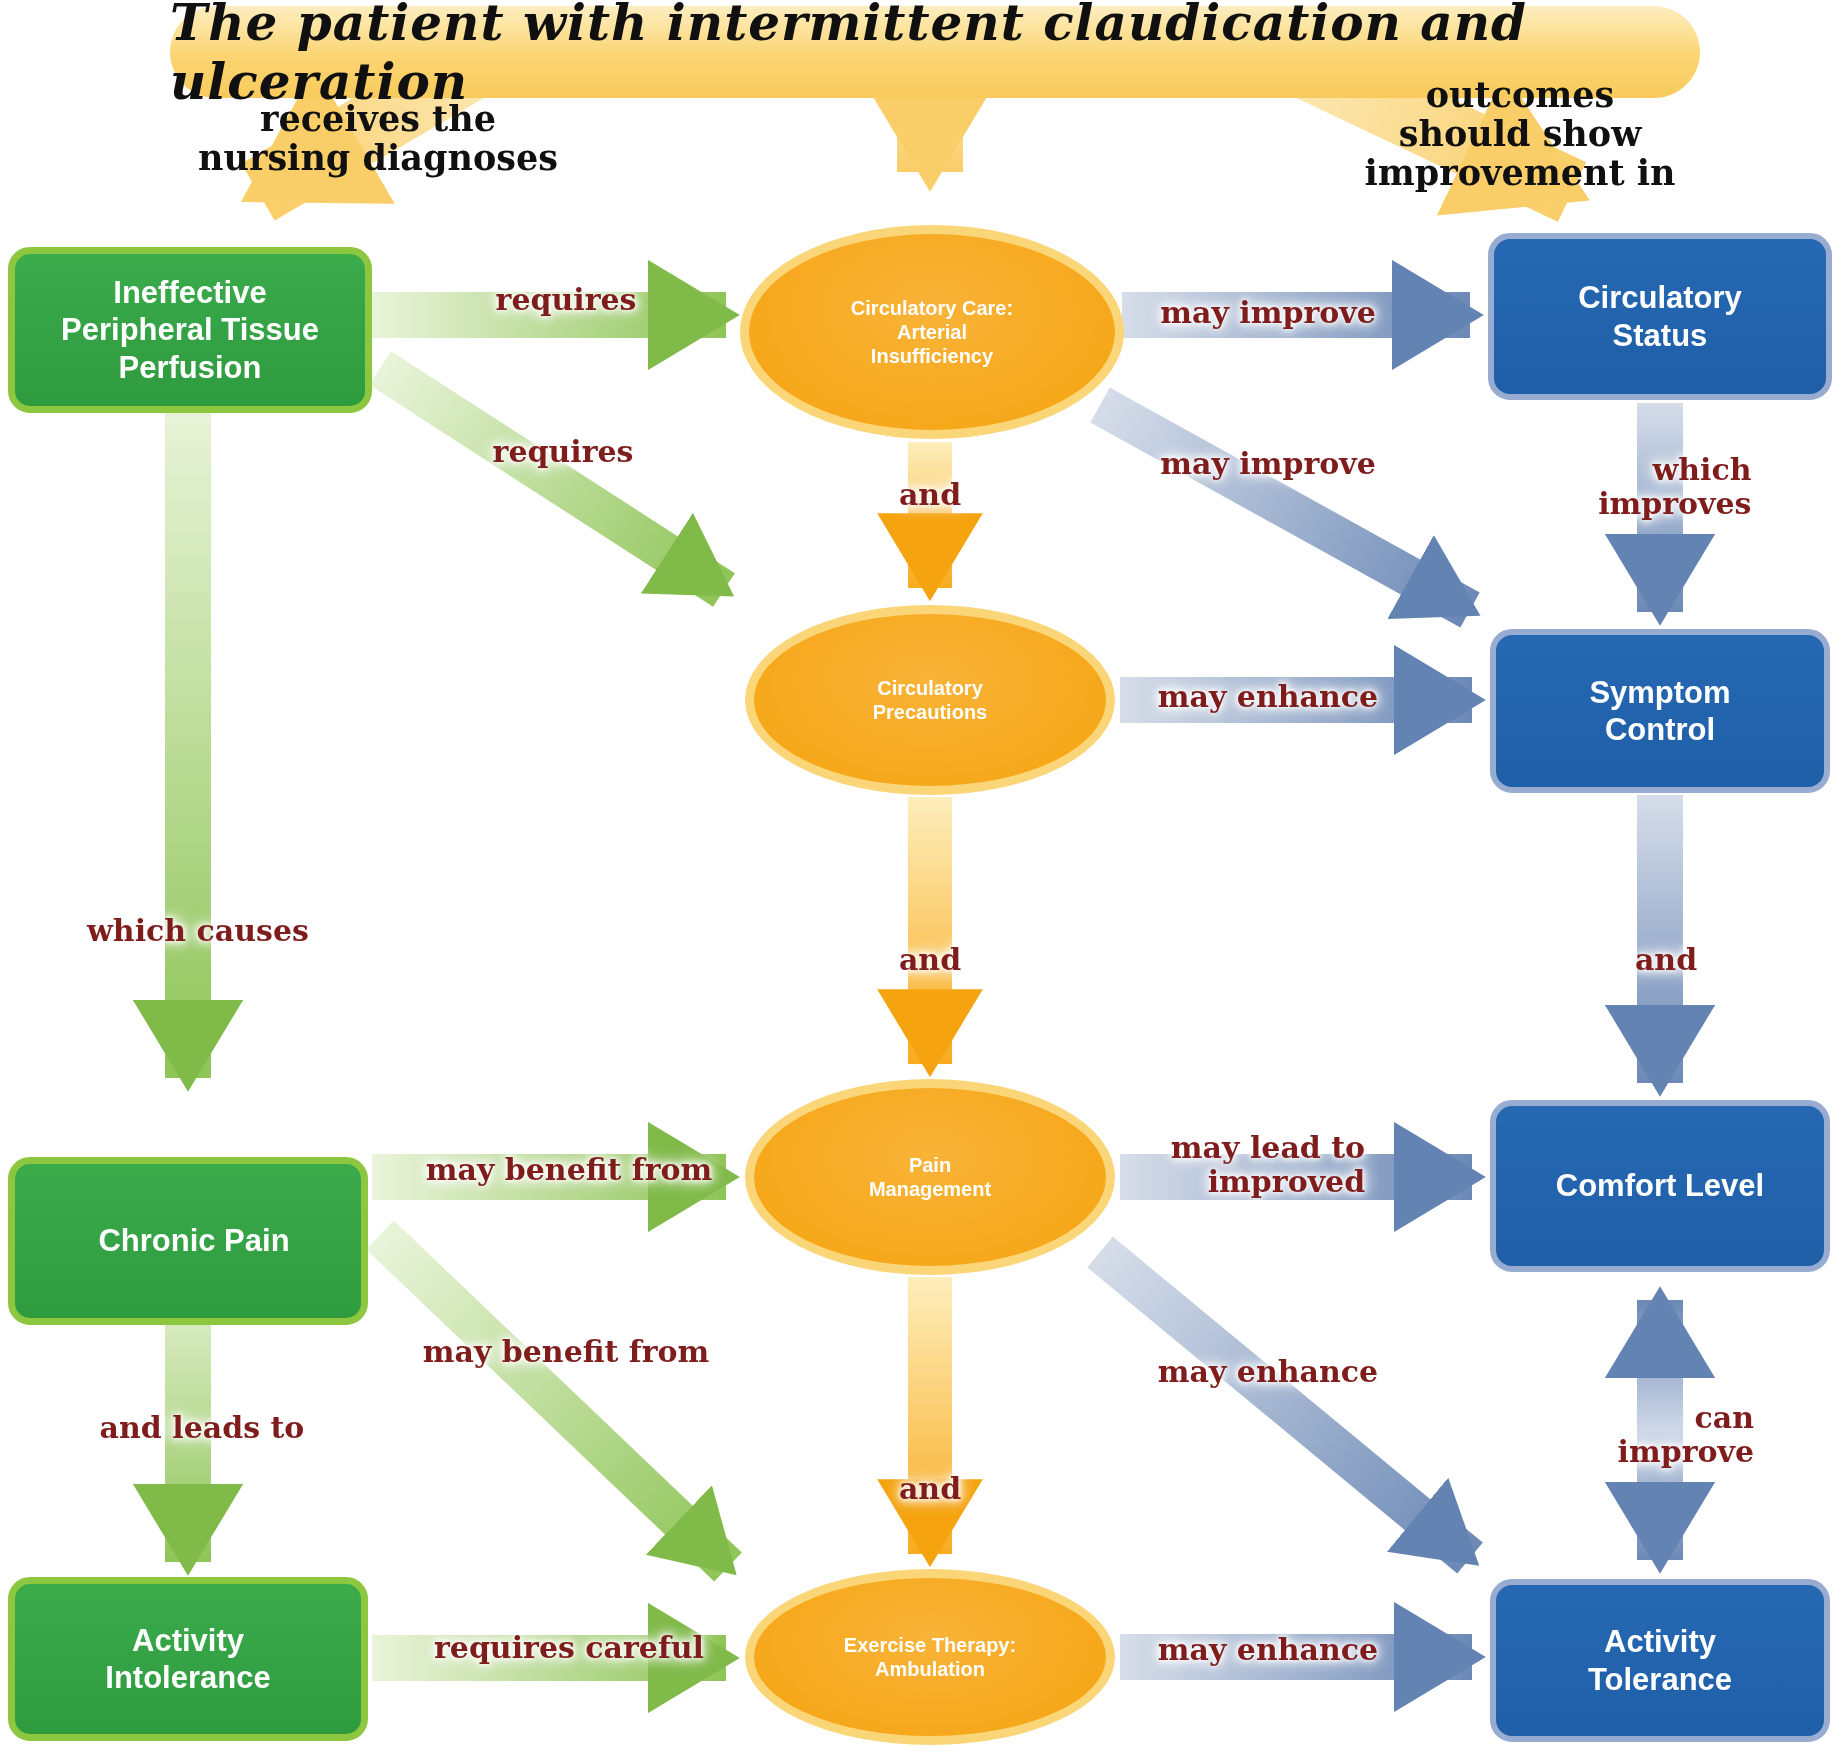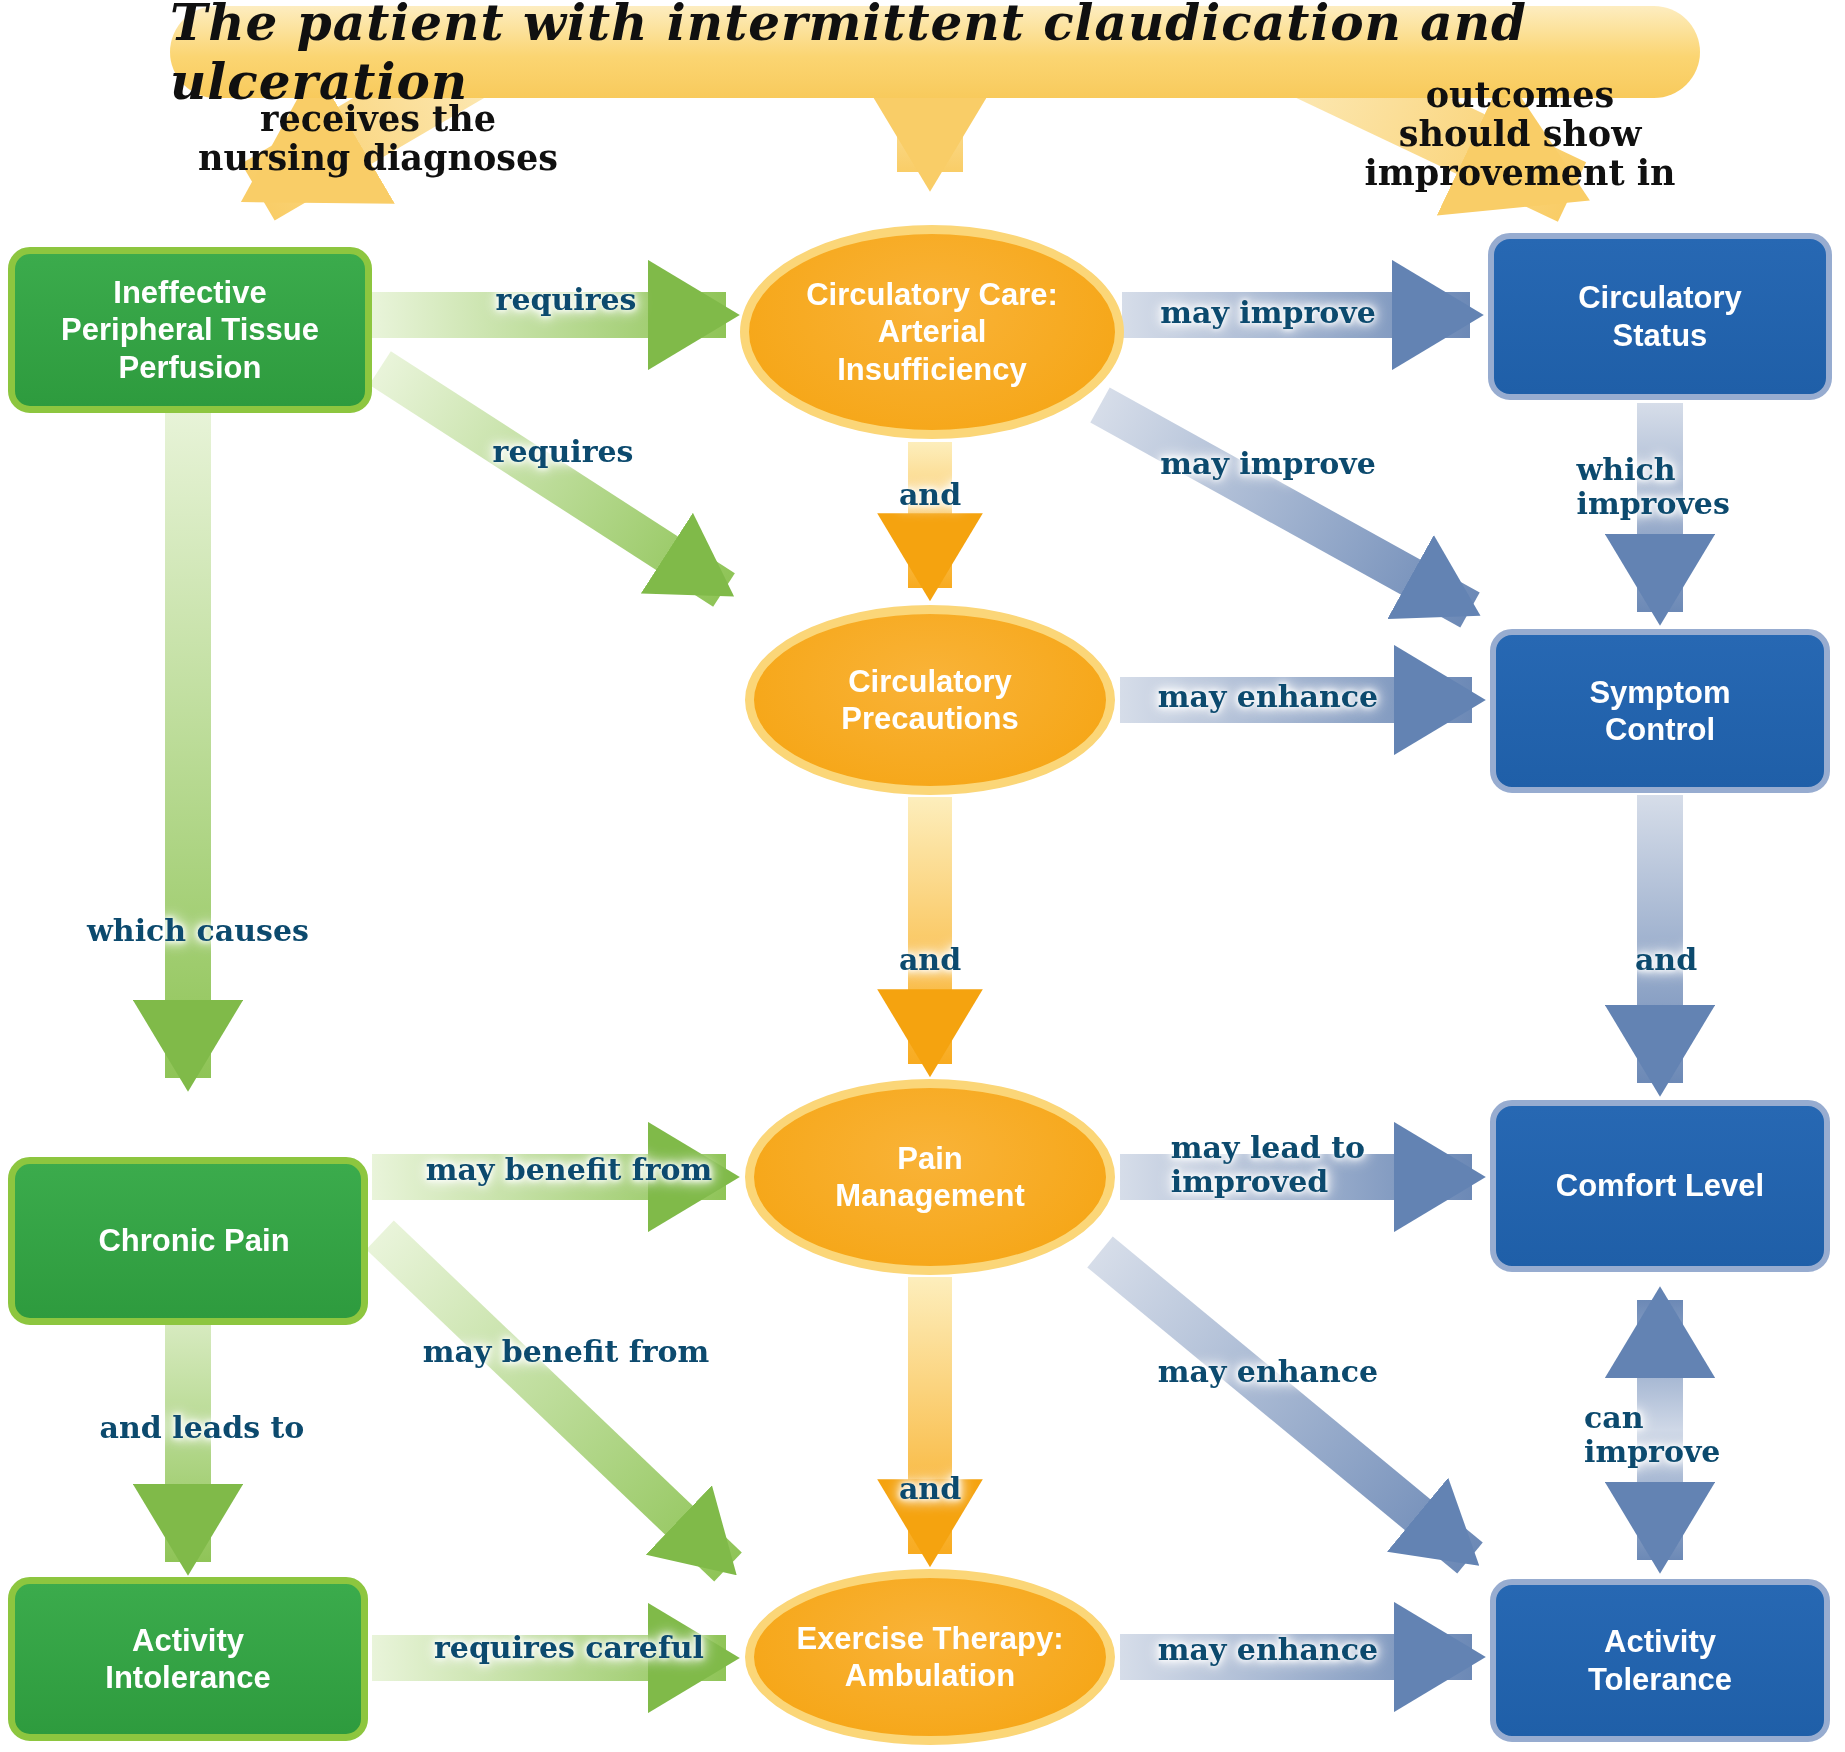--- a/index.html
+++ b/index.html
@@ -33,27 +33,27 @@
   }
   .bnode {
     background:linear-gradient(180deg,#2768b3,var(--blue,#1f5fa8));
     border:6px solid var(--blue_border,#97acd0);
   }
   .onode {
     position:absolute; box-sizing:border-box; border-radius:50%;
     background:radial-gradient(ellipse at 50% 38%,#f9b338,var(--orange,#f5a30f));
     border:9px solid var(--orange_border,#fbd678);
     color:#fff; display:flex; align-items:center; justify-content:center;
-    text-align:center; font-weight:bold; font-size:31px; line-height:1.2;
+    text-align:center; font-weight:bold; font-size:20px; line-height:1.2;
     white-space:pre-line;
   }
   .elabel {
     position:absolute; transform:translate(-50%,-50%);
-    font:700 30px "DejaVu Serif", serif; color:#0c4a6e;
-    text-align:left; white-space:pre-line; line-height:1.12;
+    font:700 30px "DejaVu Serif", serif; color:#7f1d1d;
+    text-align:right; white-space:pre-line; line-height:1.12;
     text-shadow:0 0 5px #fff,0 0 9px #fff,0 0 14px #fff,0 0 18px #fff;
     padding-left:12px;
   }
 </style>
 </head>
 <body>
 
 <div id="stage">
 
   <svg id="arrow-layer" width="1845" height="1752" viewBox="0 0 1845 1752">

